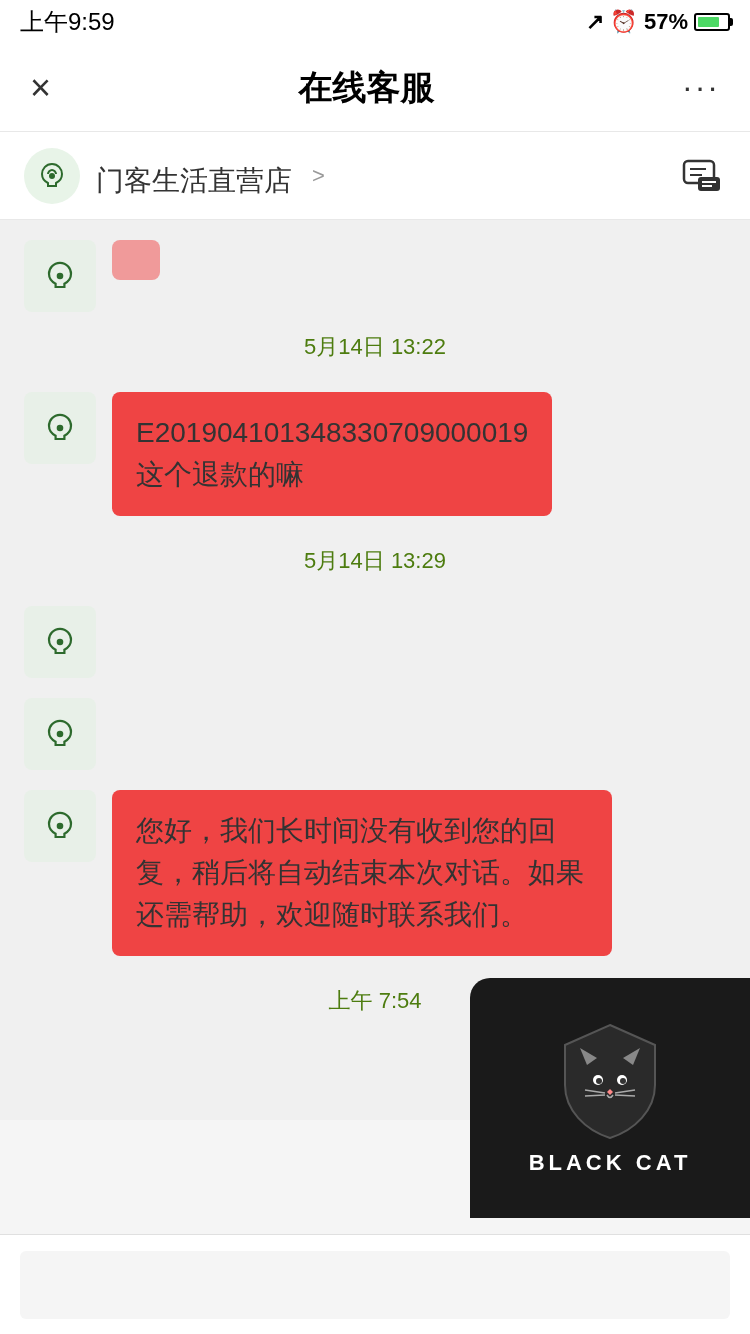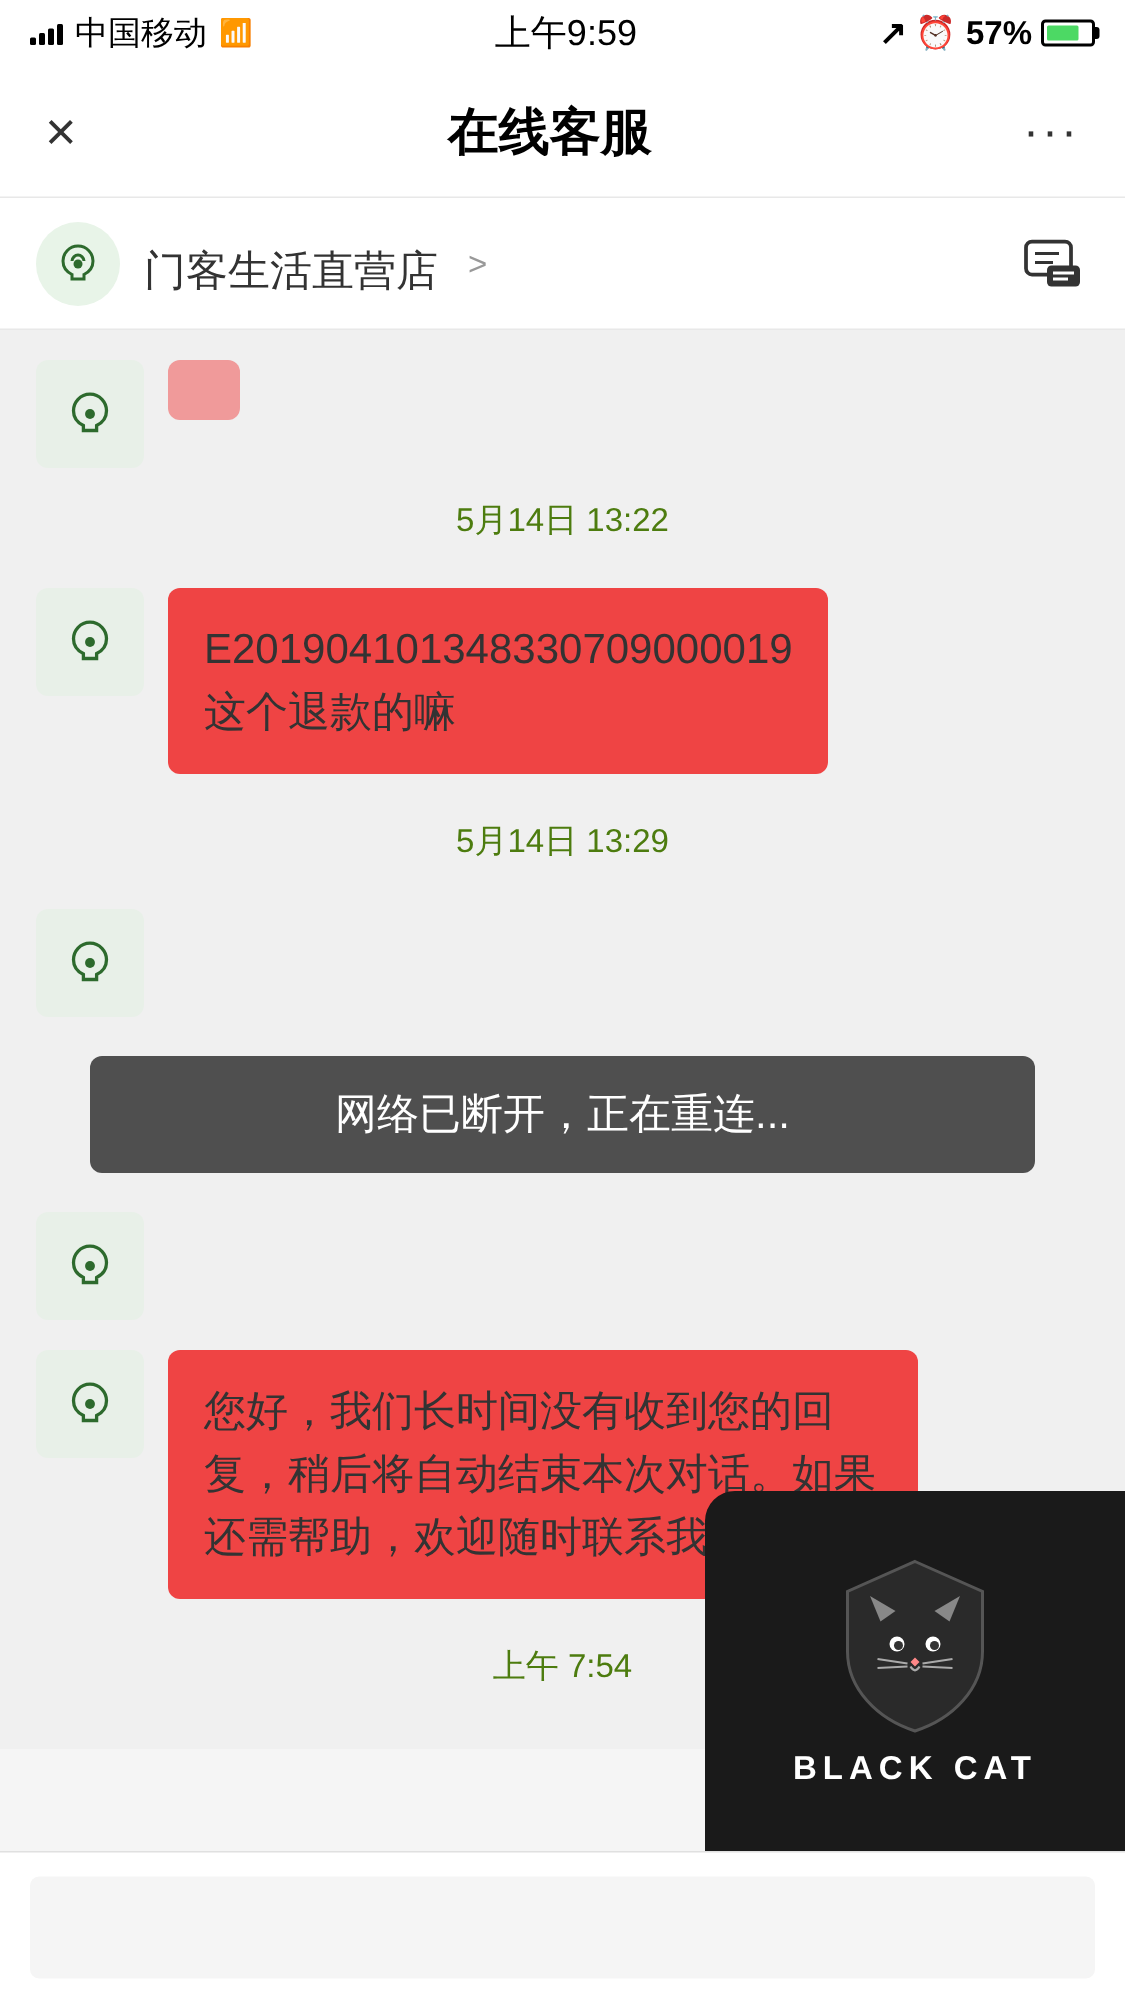--- a/index.html
+++ b/index.html
@@ -242,21 +242,21 @@
       background: #f5f5f5;
       border-radius: 6px;
       border: none;
       padding: 0 20px;
       font-size: 28px;
     }
 
     
     .blackcat-watermark {
       position: absolute;
-      bottom: 100px;
+      bottom: 116px;
       right: 0;
       width: 280px;
       height: 240px;
       background: #1a1a1a;
       border-radius: 20px 0 0 0;
       display: flex;
       flex-direction: column;
       align-items: center;
       justify-content: center;
       overflow: hidden;
@@ -278,30 +278,20 @@
     
     .logo-svg {
       width: 40px;
       height: 40px;
     }
   </style>
 </head>
 <body>
 
 <div class="status-bar">
-  <div class="status-left">
-    <div class="signal-bars">
-      <div class="signal-bar" style="height:5px;"></div>
-      <div class="signal-bar" style="height:8px;"></div>
-      <div class="signal-bar" style="height:11px;"></div>
-      <div class="signal-bar" style="height:14px;"></div>
-    </div>
-    <span class="carrier-name">中国移动</span>
-    <span class="wifi-icon">📶</span>
-  </div>
   <div class="status-center">上午9:59</div>
   <div class="status-right">
     <span>↗</span>
     <span>⏰</span>
     <span>57%</span>
     <div class="battery">
       <div class="battery-fill"></div>
     </div>
   </div>
 </div>
@@ -370,23 +360,20 @@
 
   <div class="message-row">
     <div class="avatar">
       <svg width="44" height="44" viewBox="0 0 40 40" fill="none">
         <path d="M20 8 C14 8 10 13 10 18 C10 22 12 25 16 27 L16 30 L24 30 L24 27 C28 25 30 22 30 18 C30 13 26 8 20 8Z" stroke="#2d6a2d" stroke-width="2" fill="none"></path>
         <circle cx="20" cy="20" r="3" fill="#2d6a2d"></circle>
       </svg>
     </div>
   </div>
 
-  <div style="padding: 16px 0;">
-    <div class="network-toast">网络已断开，正在重连...</div>
-  </div>
 
   <div class="message-row">
     <div class="avatar">
       <svg width="44" height="44" viewBox="0 0 40 40" fill="none">
         <path d="M20 8 C14 8 10 13 10 18 C10 22 12 25 16 27 L16 30 L24 30 L24 27 C28 25 30 22 30 18 C30 13 26 8 20 8Z" stroke="#2d6a2d" stroke-width="2" fill="none"></path>
         <circle cx="20" cy="20" r="3" fill="#2d6a2d"></circle>
       </svg>
     </div>
   </div>
 

